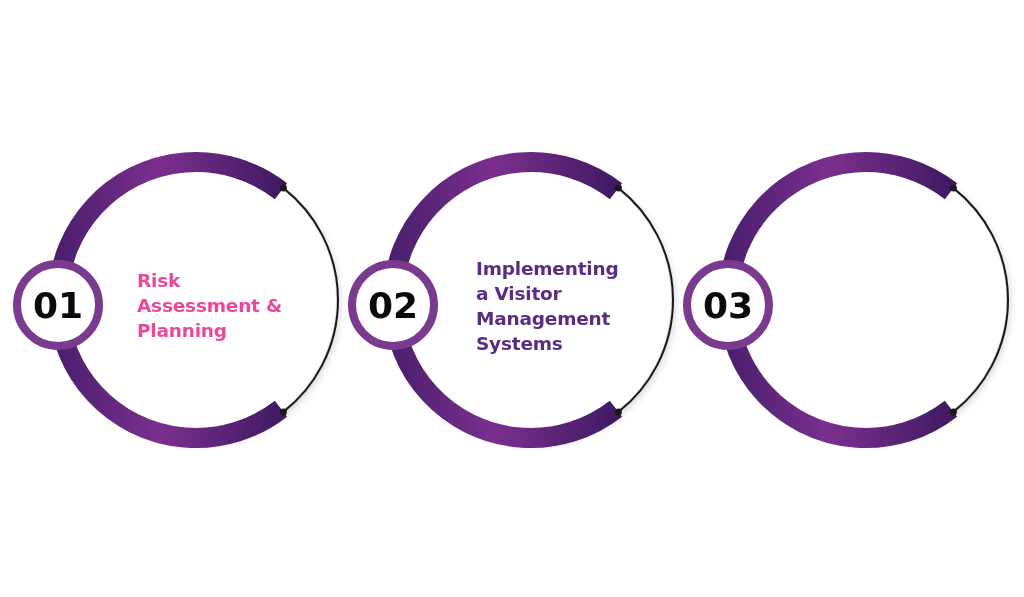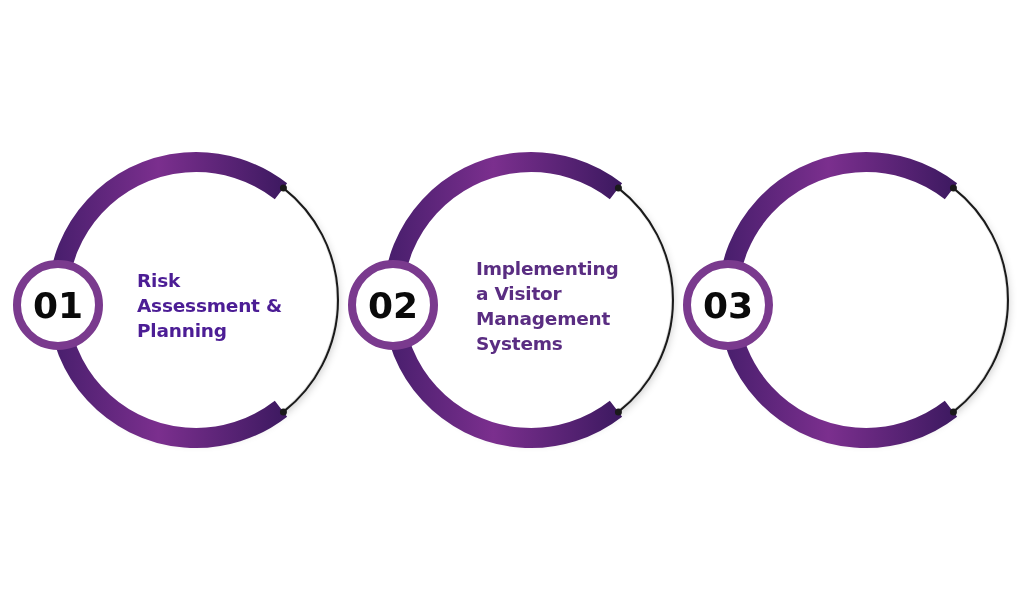--- a/index.html
+++ b/index.html
@@ -66,20 +66,20 @@
           <path d="M 953.4239294962434 188.1024729878455 A 142 142 0 0 1 953.4239294962434 411.8975270121545" fill="none" stroke="#1a1a1a" stroke-width="2"></path>
           <path d="M 950.9612835949408 191.25451600227237 A 138 138 0 1 0 950.9612835949408 408.74548399772766" fill="none" stroke="url(#arcGrad)" stroke-width="20" stroke-linecap="butt"></path>
           <circle cx="953.4239294962434" cy="188.1024729878455" r="3.5" fill="#1a1a1a"></circle>
           <circle cx="953.4239294962434" cy="411.8975270121545" r="3.5" fill="#1a1a1a"></circle>
           <circle cx="728" cy="305" r="41" fill="#ffffff" stroke="#7a3a8e" stroke-width="8"></circle>
           <text x="728" y="318" text-anchor="middle" font-size="36" font-weight="bold" fill="#0a0a0a" class="step-number">03</text>
         </g>
       </g>
   </svg>
 
-  <div class="step-label" style="left: 137px; top: 268px; color: #4c1d95;">Risk
+  <div class="step-label" style="left: 137px; top: 268px; color: #ec4899;">Risk
 Assessment &amp;
 Planning</div>
   <div class="step-label" style="left: 476px; top: 256px; color: rgb(90, 45, 130);">Implementing
 a Visitor
 Management
 Systems</div>
 </div>
 
 </body></html>

